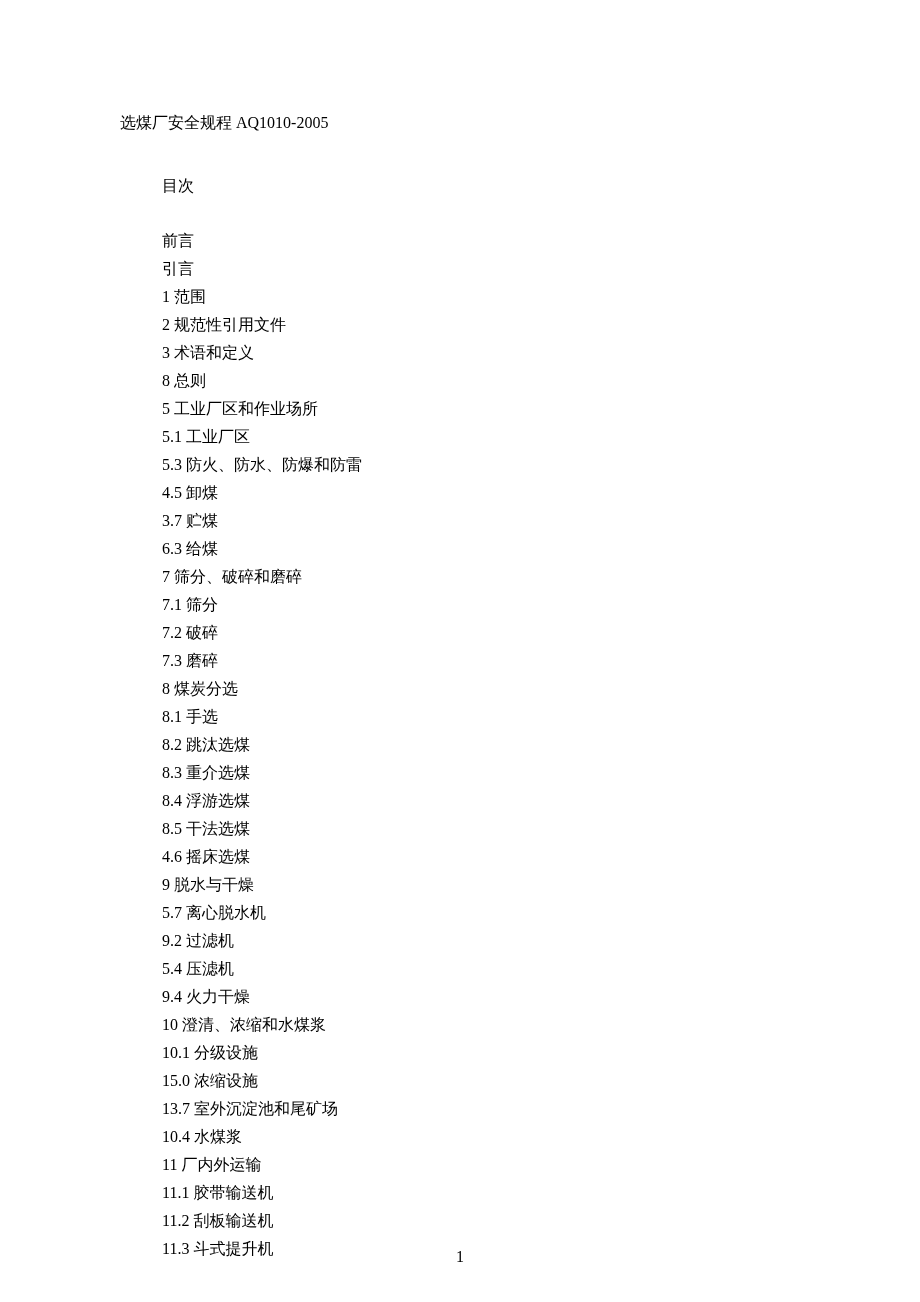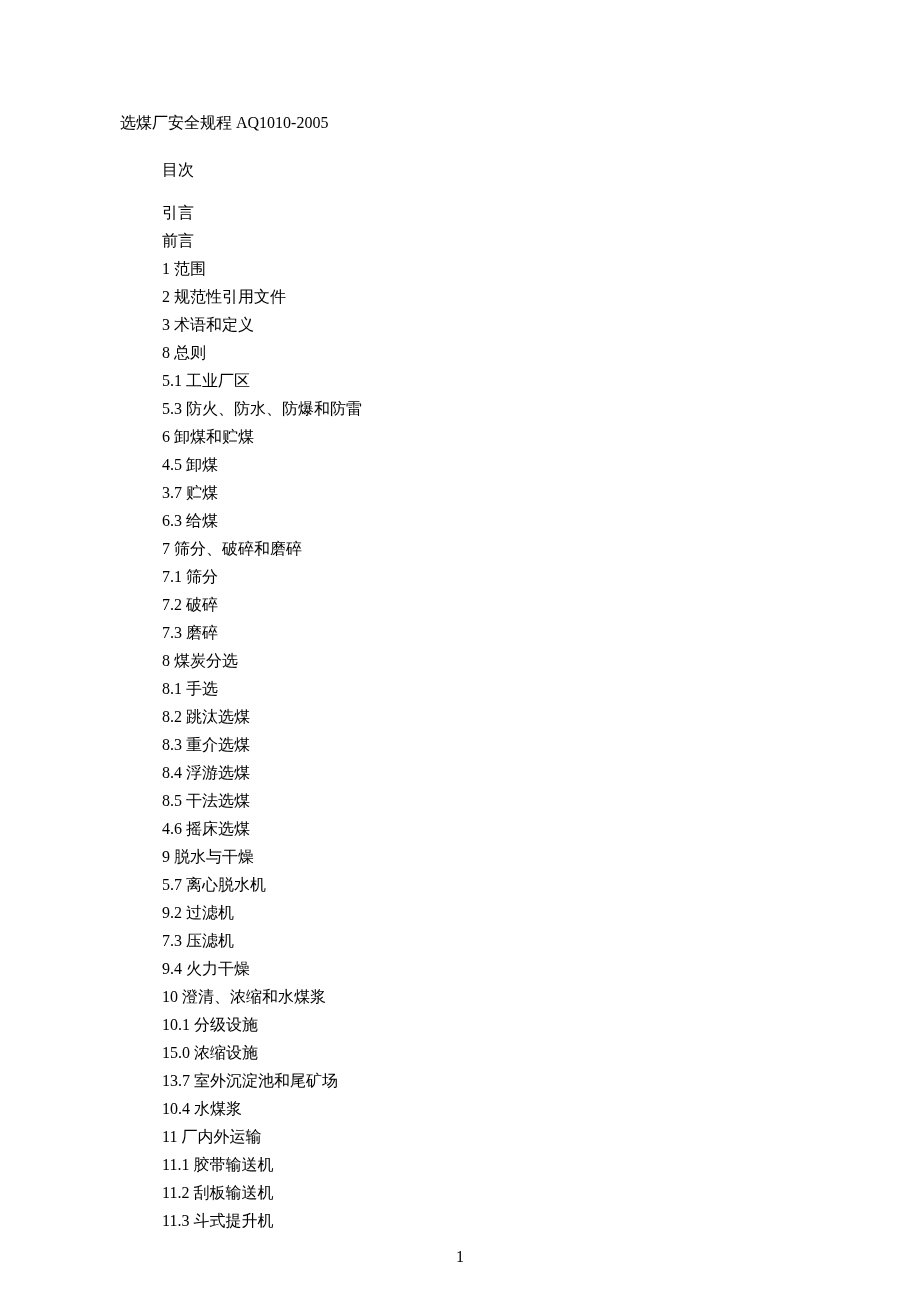--- a/index.html
+++ b/index.html
@@ -13,26 +13,26 @@
       height: 1302px;
       box-sizing: border-box;
     }
     .page {
       padding: 110px 120px 40px 120px;
       position: relative;
       height: 100%;
       box-sizing: border-box;
     }
     .doc-title {
-      margin-bottom: 20px;
+      margin-bottom: 36px;
       line-height: 1.6;
     }
     .toc-label {
       padding-left: 42px;
-      margin-bottom: 16px;
+      margin-bottom: 28px;
       line-height: 1.7;
     }
     .toc-list {
       padding-left: 42px;
       line-height: 1.75;
     }
     .toc-item {
       white-space: pre;
     }
     .page-num {
@@ -44,47 +44,47 @@
       font-family: "Times New Roman", serif;
     }
   </style>
 </head>
 <body>
 
 <div class="page">
   <div class="doc-title">选煤厂安全规程 AQ1010-2005</div>
   <div class="toc-label">目次</div>
   <div class="toc-list" id="toc-list">
+      <div class="toc-item">前言</div>
       <div class="toc-item">引言</div>
-      <div class="toc-item">前言</div>
       <div class="toc-item">1 范围</div>
       <div class="toc-item">2 规范性引用文件</div>
       <div class="toc-item">3 术语和定义</div>
       <div class="toc-item">8 总则</div>
+      <div class="toc-item">5 工业厂区和作业场所</div>
       <div class="toc-item">5.1 工业厂区</div>
       <div class="toc-item">5.3 防火、防水、防爆和防雷</div>
-      <div class="toc-item">6 卸煤和贮煤</div>
       <div class="toc-item">4.5 卸煤</div>
       <div class="toc-item">3.7 贮煤</div>
       <div class="toc-item">6.3 给煤</div>
       <div class="toc-item">7 筛分、破碎和磨碎</div>
       <div class="toc-item">7.1 筛分</div>
       <div class="toc-item">7.2 破碎</div>
       <div class="toc-item">7.3 磨碎</div>
       <div class="toc-item">8 煤炭分选</div>
       <div class="toc-item">8.1 手选</div>
       <div class="toc-item">8.2 跳汰选煤</div>
       <div class="toc-item">8.3 重介选煤</div>
       <div class="toc-item">8.4 浮游选煤</div>
       <div class="toc-item">8.5 干法选煤</div>
       <div class="toc-item">4.6 摇床选煤</div>
       <div class="toc-item">9 脱水与干燥</div>
       <div class="toc-item">5.7 离心脱水机</div>
       <div class="toc-item">9.2 过滤机</div>
-      <div class="toc-item">7.3 压滤机</div>
+      <div class="toc-item">5.4 压滤机</div>
       <div class="toc-item">9.4 火力干燥</div>
       <div class="toc-item">10 澄清、浓缩和水煤浆</div>
       <div class="toc-item">10.1 分级设施</div>
       <div class="toc-item">15.0 浓缩设施</div>
       <div class="toc-item">13.7 室外沉淀池和尾矿场</div>
       <div class="toc-item">10.4 水煤浆</div>
       <div class="toc-item">11 厂内外运输</div>
       <div class="toc-item">11.1 胶带输送机</div>
       <div class="toc-item">11.2 刮板输送机</div>
       <div class="toc-item">11.3 斗式提升机</div>

